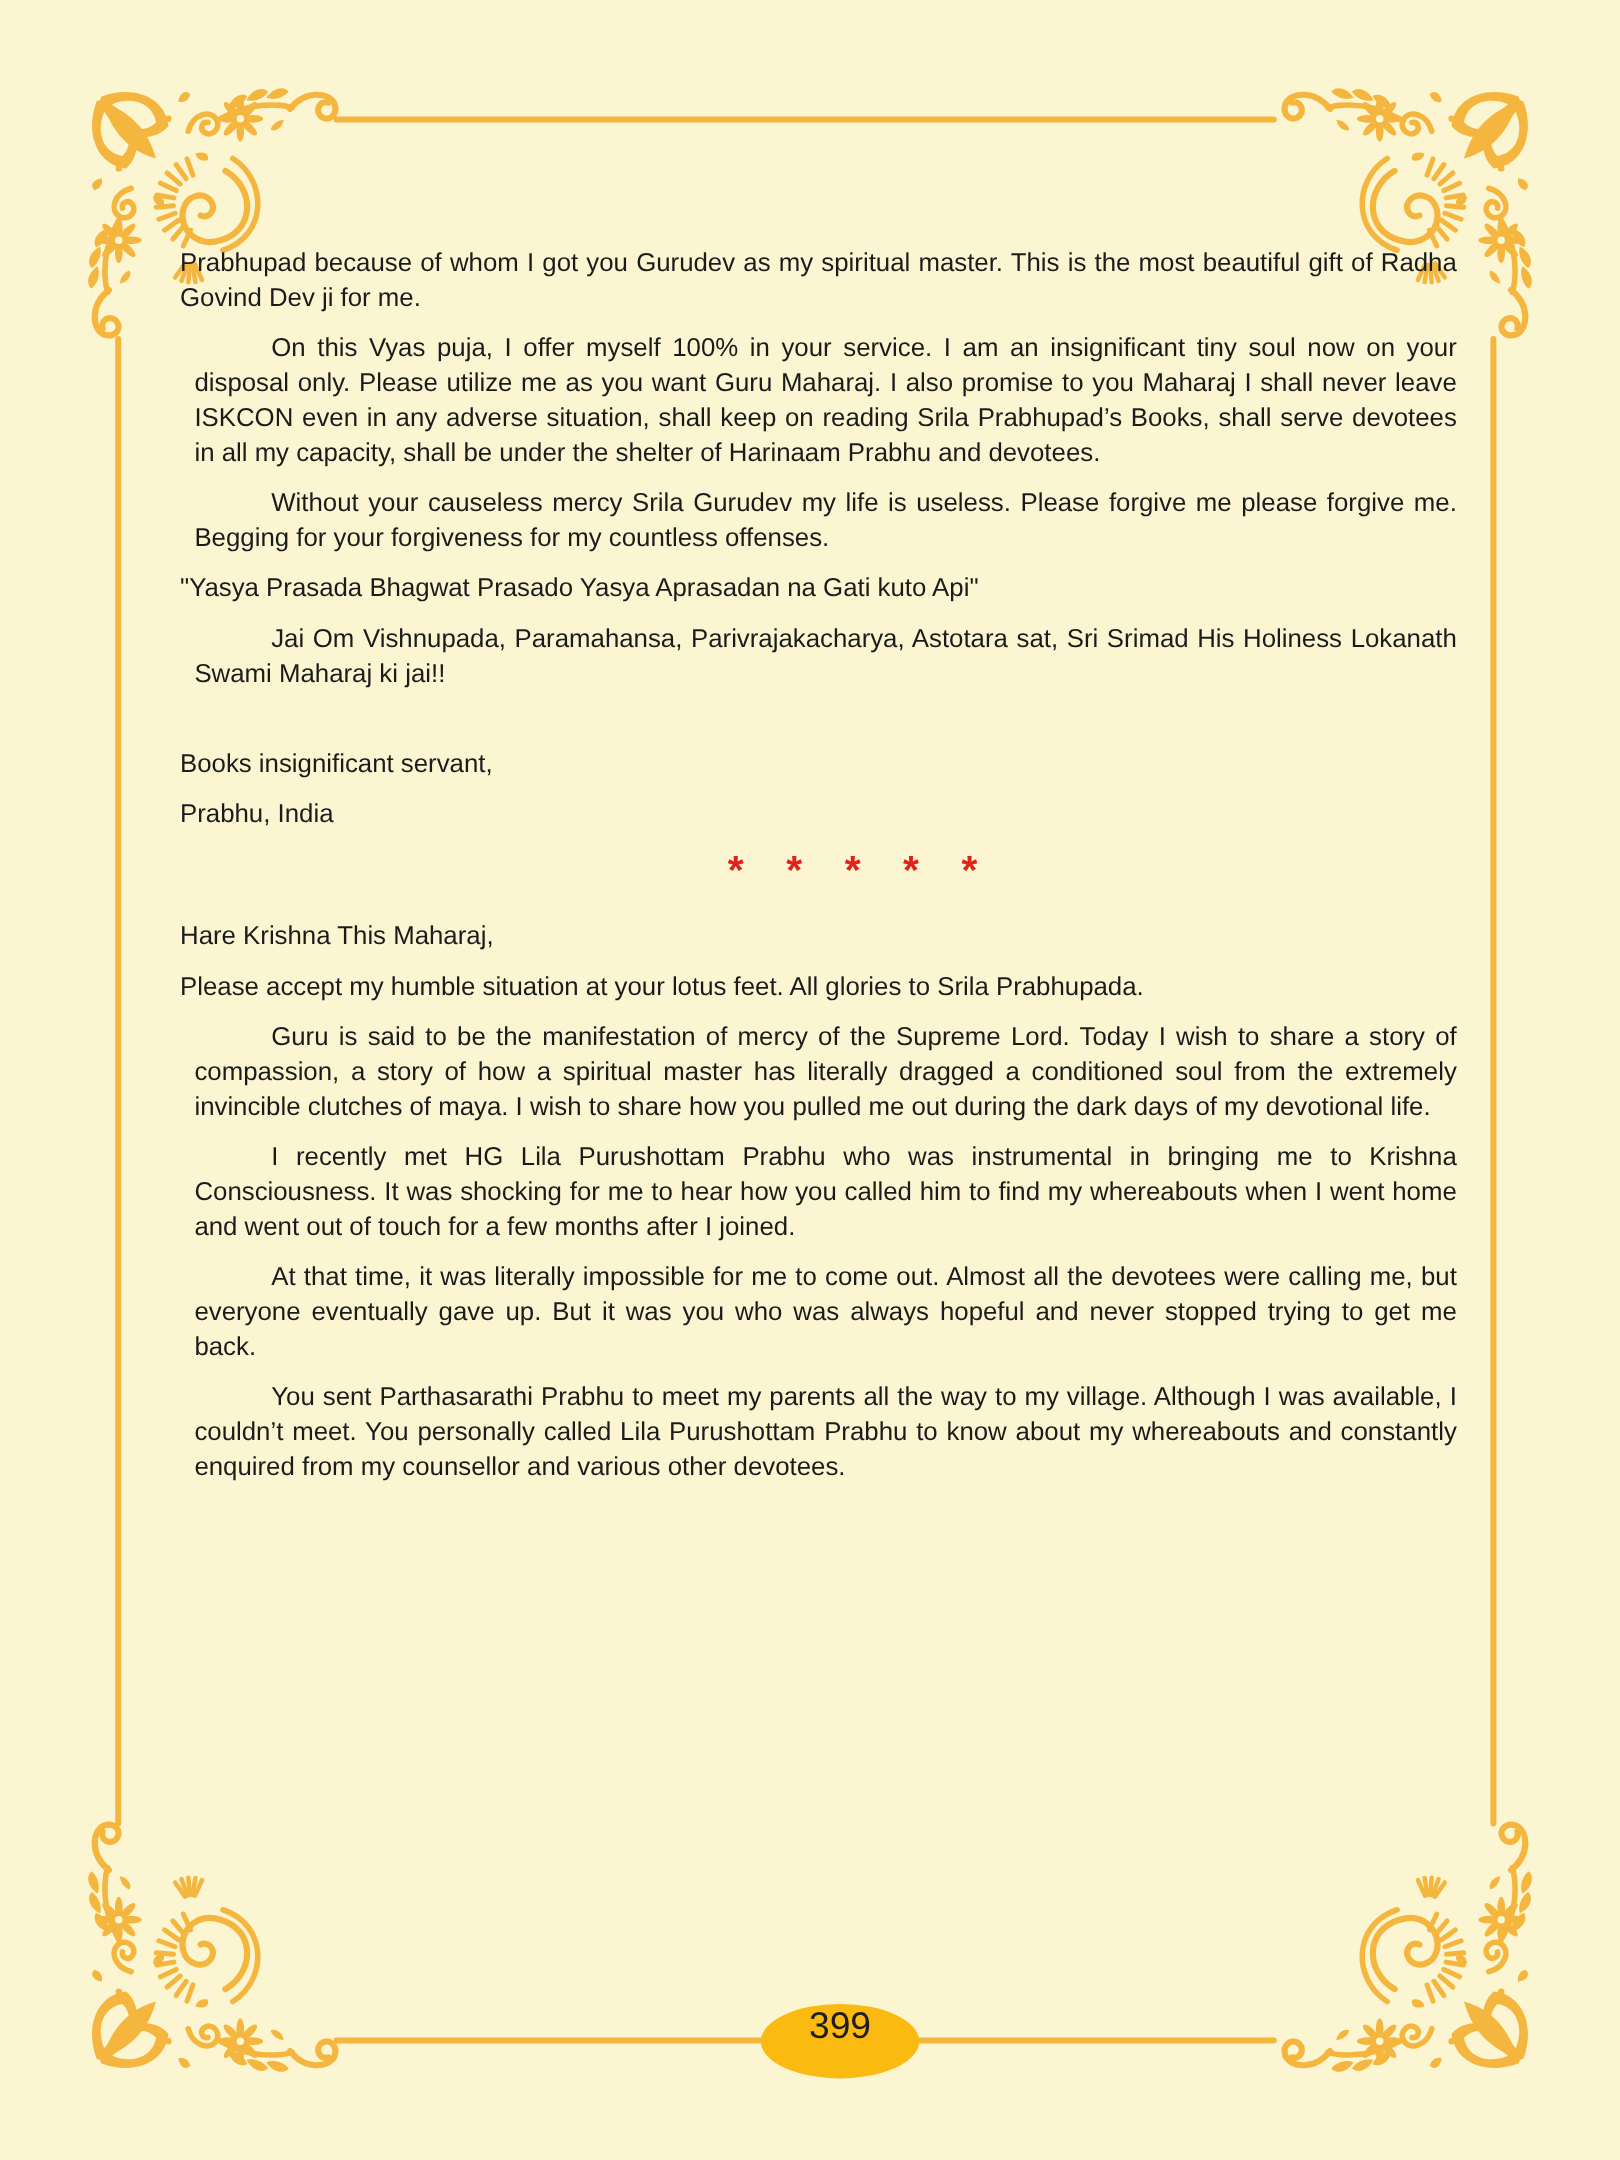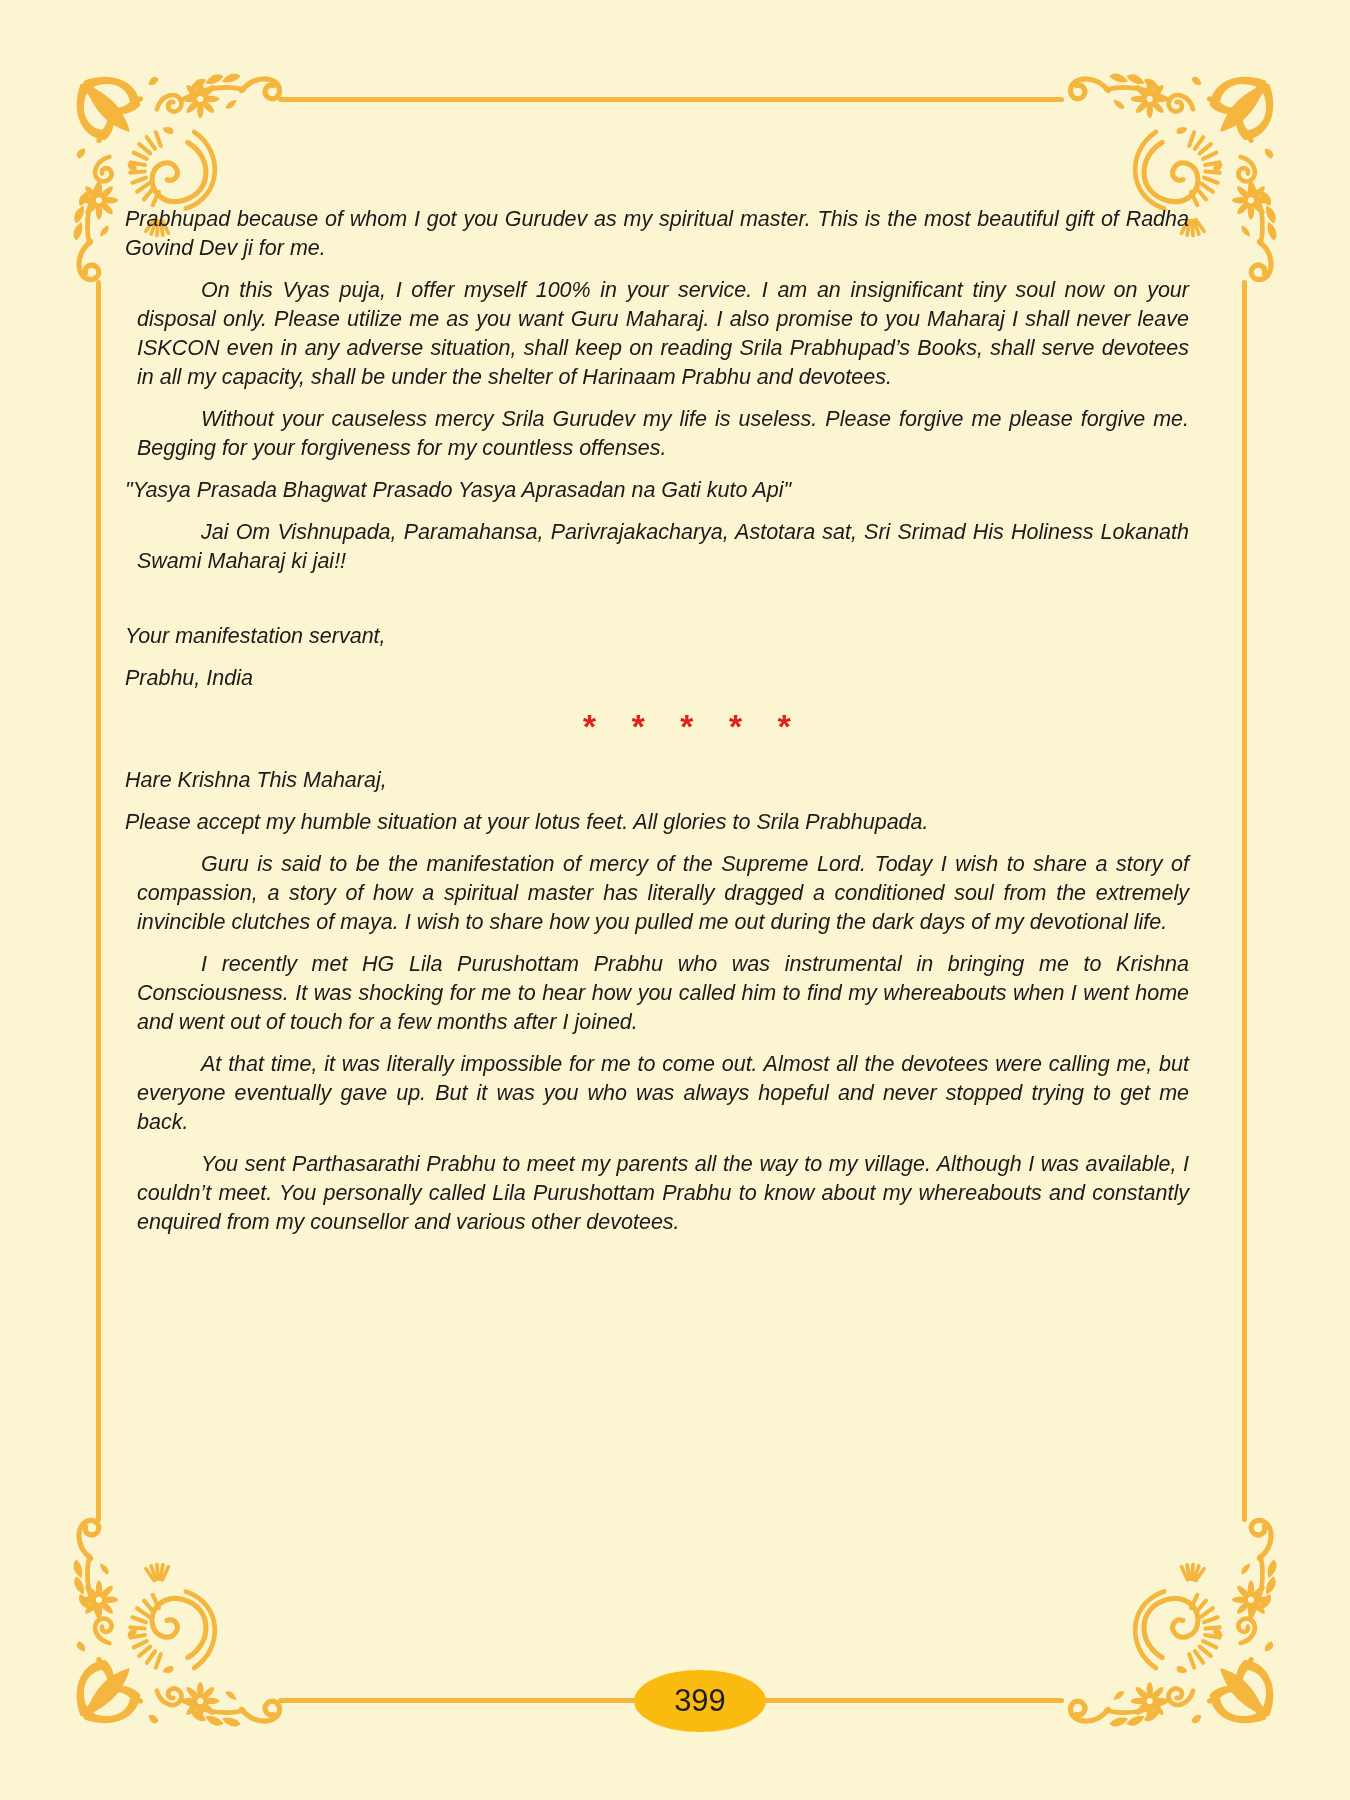--- a/index.html
+++ b/index.html
@@ -7,25 +7,24 @@
     width:1350px;height:1800px;
     background:#FCF5D1;
     font-family:"Liberation Sans", sans-serif;
     color:#1B1B1B;
     position:relative;
     overflow:hidden;
   }
   
   .text-col{
     position:absolute;
-    left:125px;top:205px;width:1064px;
+    left:150px;top:205px;width:1064px;
     font-size:21.5px;line-height:29px;
     text-align:justify;
     text-justify:inter-word;
-    font-style:italic;
   }
   .text-col p{margin:0 0 13px 0;}
   .text-col p.indent{text-indent:64px;margin-left:12px;}
   .text-col p.signoff-first{margin-top:46px;}
   .separator{
     text-align:center;
     color:#E02318;
     font-size:34px;line-height:40px;
     letter-spacing:13px;
     margin:8px 0 20px 0;
@@ -42,21 +41,21 @@
   .corner-tl{left:68px;  top:68px;}
   .corner-tr{left:1065px;top:68px;  transform:scaleX(-1);}
   .corner-bl{left:68px;  top:1515px;transform:scaleY(-1);}
   .corner-br{left:1065px;top:1515px;transform:scale(-1,-1);}
   
   .page-oval{
     position:absolute;
     left:634px;top:1670px;width:132px;height:62px;
     background:#FBBA10;
     border-radius:50%;
-    display:flex;align-items:center;justify-content:center;
+    display:flex;justify-content:center;
     font-size:31px;color:#1E1E1E;
     z-index:2;
   }
 </style>
 </head>
 <body>
 
 <svg width="0" height="0" style="position:absolute" aria-hidden="true">
   <defs>
     <g id="corner-ornament" fill="#F4B63E" stroke="none">
@@ -152,21 +151,21 @@
       <use href="#corner-ornament"></use>
     </svg>
 </div>
 
 <div class="text-col">
   <p>Prabhupad because of whom I got you Gurudev as my spiritual master. This is the most beautiful gift of Radha Govind Dev ji for me.</p>
   <p class="indent">On this Vyas puja, I offer myself 100% in your service. I am an insignificant tiny soul now on your disposal only. Please utilize me as you want Guru Maharaj. I also promise to you Maharaj I shall never leave ISKCON even in any adverse situation, shall keep on reading Srila Prabhupad’s Books, shall serve devotees in all my capacity, shall be under the shelter of Harinaam Prabhu and devotees.</p>
   <p class="indent">Without your causeless mercy Srila Gurudev my life is useless. Please forgive me please forgive me. Begging for your forgiveness for my countless offenses.</p>
   <p>"Yasya Prasada Bhagwat Prasado Yasya Aprasadan na Gati kuto Api"</p>
   <p class="indent">Jai Om Vishnupada, Paramahansa, Parivrajakacharya, Astotara sat, Sri Srimad His Holiness Lokanath Swami Maharaj ki jai!!</p>
-  <p class="signoff-first">Your manifestation servant,</p>
+  <p class="signoff-first">Books insignificant servant,</p>
   <p>Prabhu, India</p>
 
   <div class="separator">* * * * *</div>
 
   <p>Hare Krishna This Maharaj,</p>
   <p>Please accept my humble situation at your lotus feet. All glories to Srila Prabhupada.</p>
   <p class="indent">Guru is said to be the manifestation of mercy of the Supreme Lord. Today I wish to share a story of compassion, a story of how a spiritual master has literally dragged a conditioned soul from the extremely invincible clutches of maya. I wish to share how you pulled me out during the dark days of my devotional life.</p>
   <p class="indent">I recently met HG Lila Purushottam Prabhu who was instrumental in bringing me to Krishna Consciousness. It was shocking for me to hear how you called him to find my whereabouts when I went home and went out of touch for a few months after I joined.</p>
   <p class="indent">At that time, it was literally impossible for me to come out. Almost all the devotees were calling me, but everyone eventually gave up. But it was you who was always hopeful and never stopped trying to get me back.</p>
   <p class="indent">You sent Parthasarathi Prabhu to meet my parents all the way to my village. Although I was available, I couldn’t meet. You personally called Lila Purushottam Prabhu to know about my whereabouts and constantly enquired from my counsellor and various other devotees.</p>

